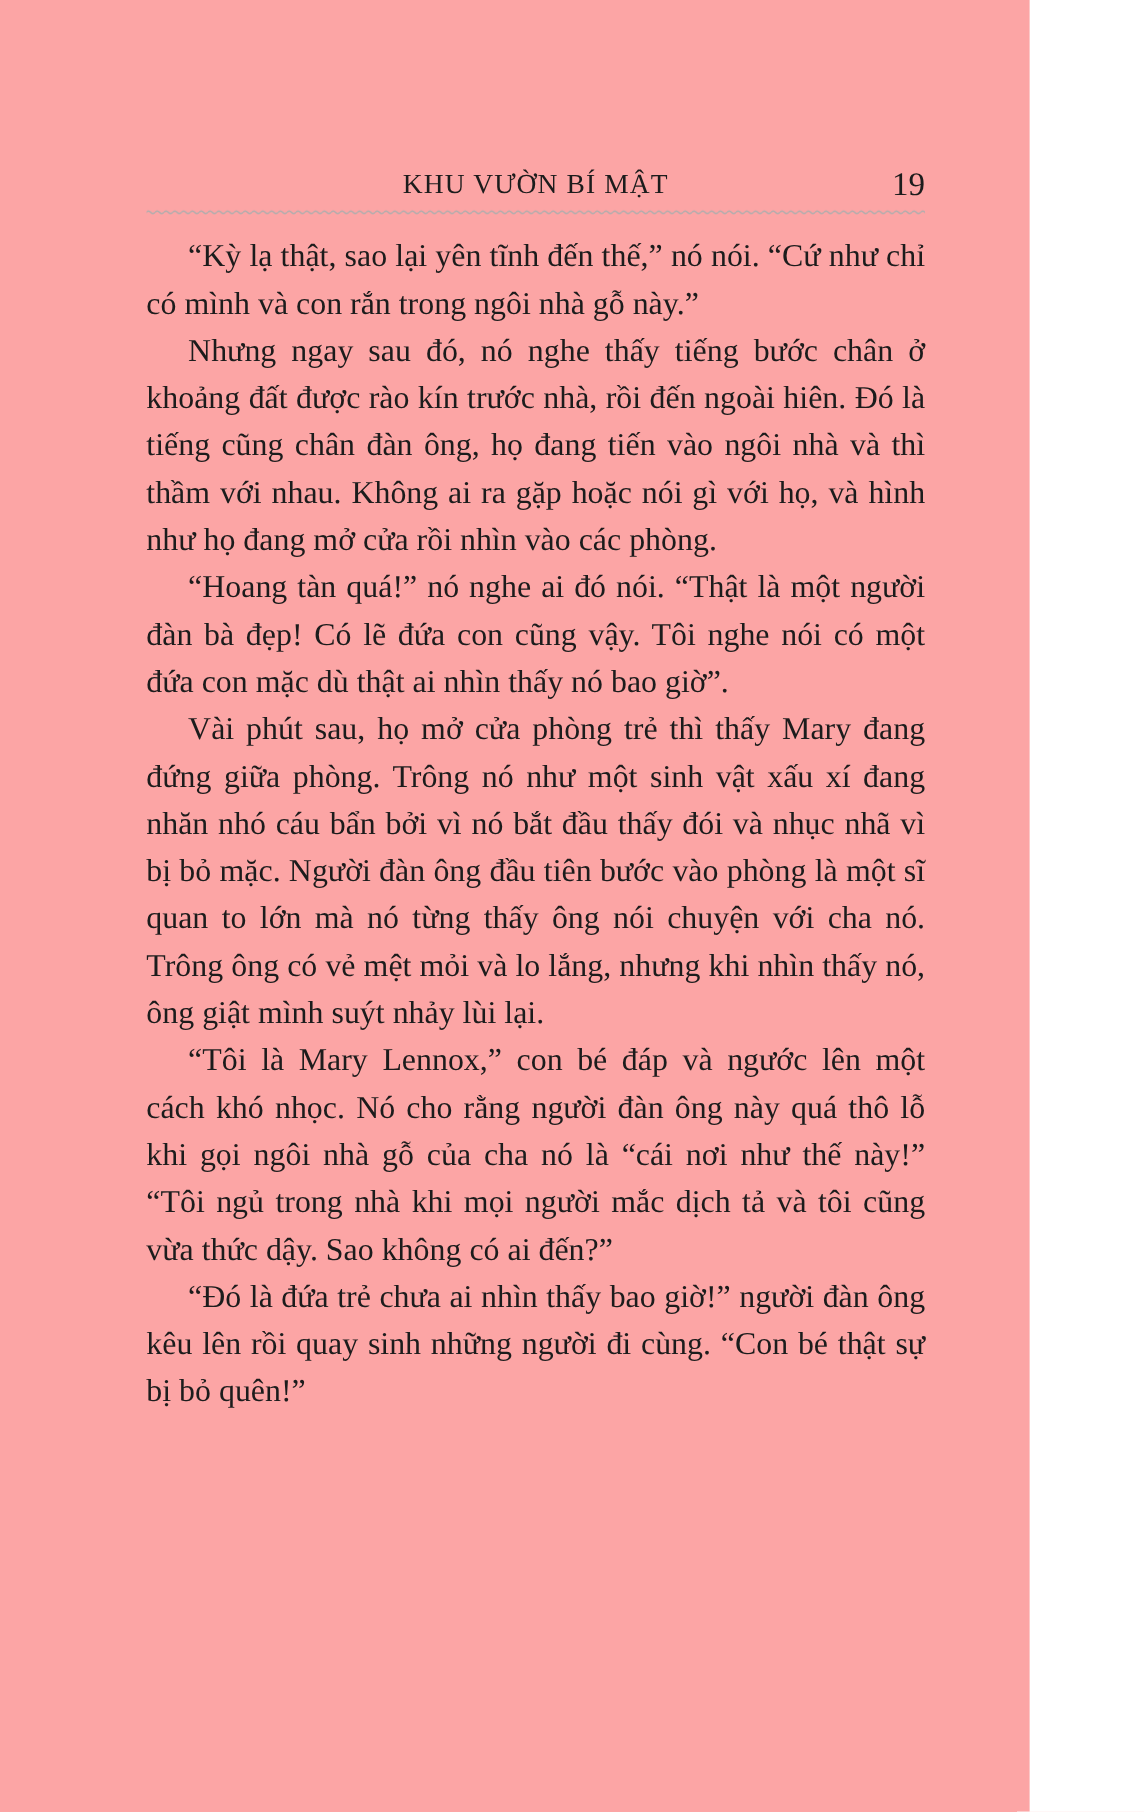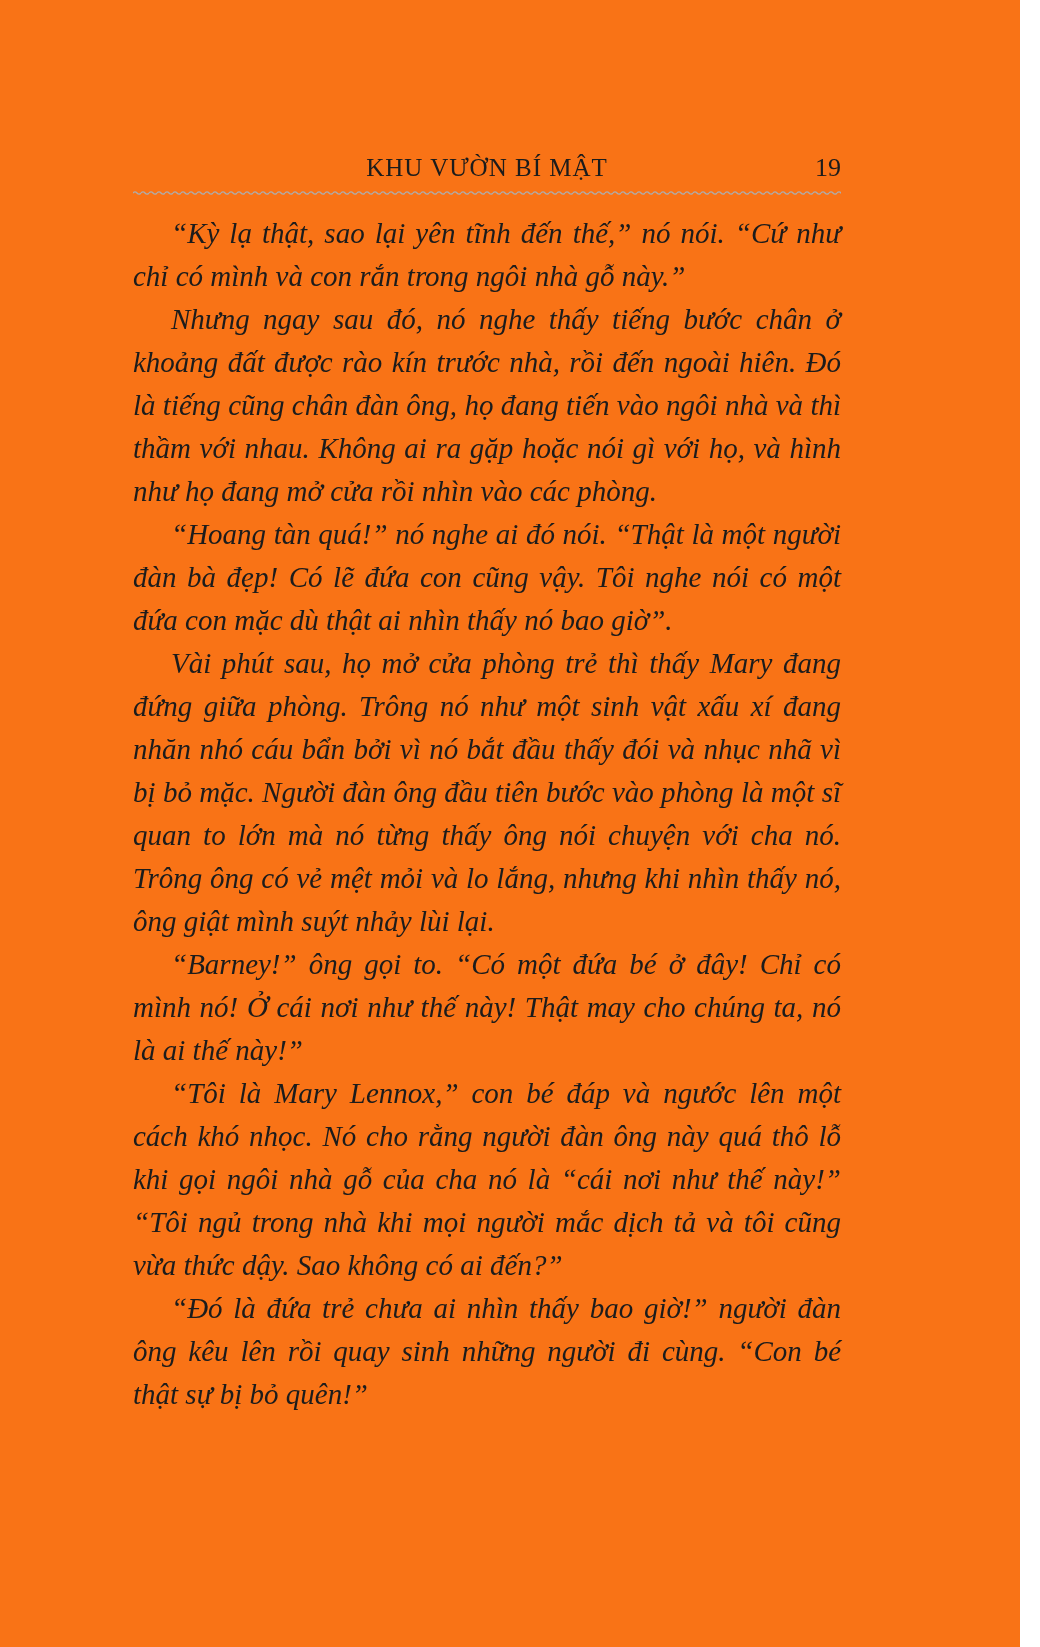--- a/index.html
+++ b/index.html
@@ -2,23 +2,23 @@
 <html lang="vi"><head>
 <meta charset="utf-8">
 <style>
   html, body {
     margin: 0;
     padding: 0;
     background: #ffffff;
   }
   .page {
     position: relative;
-    width: 1020px;
+    width: 936px;
     height: 1647px;
-    background: #f97316;
+    background: #fca5a5;
     color: #1c1c1c;
     font-family: "Liberation Serif", "DejaVu Serif", serif;
     overflow: hidden;
   }
   .content {
     width: 708px;
     margin-left: 133px;
     padding-top: 150px;
   }
   .page-header {
@@ -29,38 +29,37 @@
   .running-title {
     text-align: center;
     font-size: 25px;
     letter-spacing: 1px;
     white-space: nowrap;
   }
   .page-number {
     position: absolute;
     right: 0;
     top: 0;
-    font-size: 26px;
+    font-size: 30px;
     line-height: 36px;
   }
   .divider {
     display: block;
     margin-top: 3px;
   }
   .page-body {
     margin-top: 15px;
     text-align: justify;
     font-size: 29px;
     line-height: 43px;
   }
   .page-body p {
     margin: 0;
     padding: 0;
     text-indent: 38px;
-    font-style: italic;
   }
 </style>
 </head>
 <body>
 
 <div class="page">
   <div class="content">
 
     <header class="page-header">
       <div class="running-title">KHU VƯỜN BÍ MẬT</div>
@@ -74,19 +73,18 @@
         </pattern>
       </defs>
       <rect width="708" height="8" fill="url(#wave)"></rect>
     </svg>
 
     <main class="page-body">
         <p>“Kỳ lạ thật, sao lại yên tĩnh đến thế,” nó nói. “Cứ như chỉ có mình và con rắn trong ngôi nhà gỗ này.”</p>
         <p>Nhưng ngay sau đó, nó nghe thấy tiếng bước chân ở khoảng đất được rào kín trước nhà, rồi đến ngoài hiên. Đó là tiếng cũng chân đàn ông, họ đang tiến vào ngôi nhà và thì thầm với nhau. Không ai ra gặp hoặc nói gì với họ, và hình như họ đang mở cửa rồi nhìn vào các phòng.</p>
         <p>“Hoang tàn quá!” nó nghe ai đó nói. “Thật là một người đàn bà đẹp! Có lẽ đứa con cũng vậy. Tôi nghe nói có một đứa con mặc dù thật ai nhìn thấy nó bao giờ”.</p>
         <p>Vài phút sau, họ mở cửa phòng trẻ thì thấy Mary đang đứng giữa phòng. Trông nó như một sinh vật xấu xí đang nhăn nhó cáu bẩn bởi vì nó bắt đầu thấy đói và nhục nhã vì bị bỏ mặc. Người đàn ông đầu tiên bước vào phòng là một sĩ quan to lớn mà nó từng thấy ông nói chuyện với cha nó. Trông ông có vẻ mệt mỏi và lo lắng, nhưng khi nhìn thấy nó, ông giật mình suýt nhảy lùi lại.</p>
-        <p>“Barney!” ông gọi to. “Có một đứa bé ở đây! Chỉ có mình nó! Ở cái nơi như thế này! Thật may cho chúng ta, nó là ai thế này!”</p>
         <p>“Tôi là Mary Lennox,” con bé đáp và ngước lên một cách khó nhọc. Nó cho rằng người đàn ông này quá thô lỗ khi gọi ngôi nhà gỗ của cha nó là “cái nơi như thế này!” “Tôi ngủ trong nhà khi mọi người mắc dịch tả và tôi cũng vừa thức dậy. Sao không có ai đến?”</p>
         <p>“Đó là đứa trẻ chưa ai nhìn thấy bao giờ!” người đàn ông kêu lên rồi quay sinh những người đi cùng. “Con bé thật sự bị bỏ quên!”</p>
       </main>
 
   </div>
 </div>
 
 </body></html>

